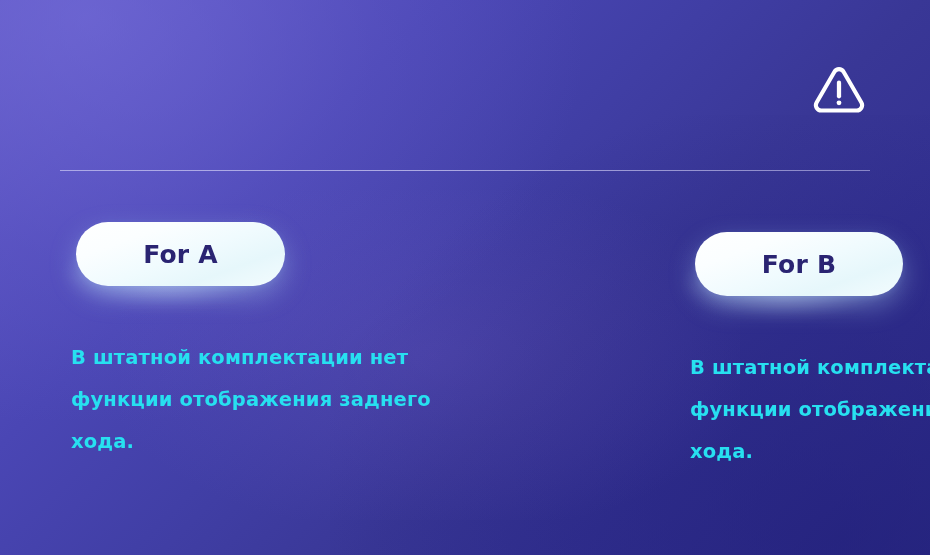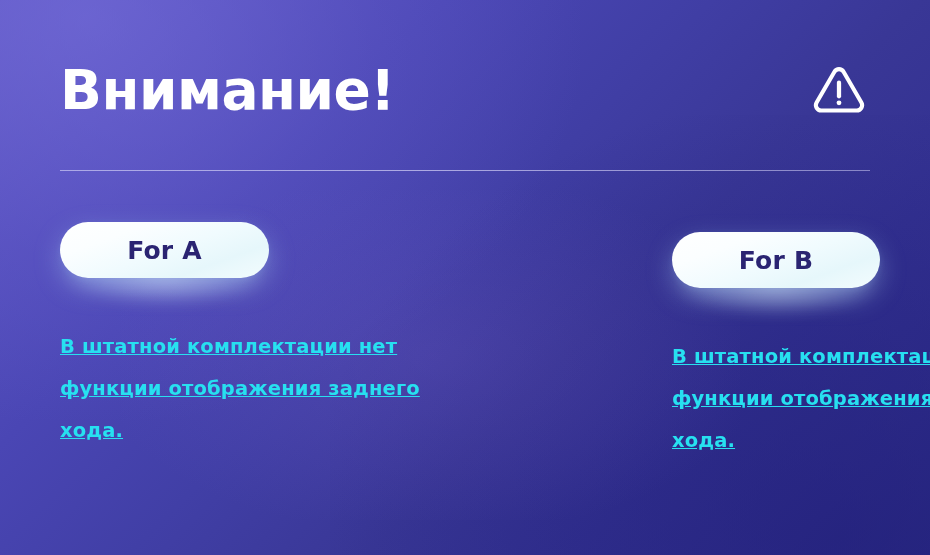--- a/index.html
+++ b/index.html
@@ -150,24 +150,24 @@
     background: radial-gradient(ellipse at 50% 45%,
         rgba(232,245,255,0.55) 0%,
         rgba(210,232,252,0.26) 45%,
         rgba(190,218,248,0.0) 76%);
     filter: blur(7px);
     pointer-events: none;
   }
 
   .pill {
     position: absolute;
-    left: 0;
+    left: 16px;
     top: 0;
     width: 100%;
-    height: 56px;
+    height: 64px;
     border: none;
     border-radius: 34px;
     background: linear-gradient(160deg,
         #ffffff 0%,
         #fbfeff 26%,
         #f0fbfe 52%,
         #e6f7fb 74%,
         #f3fcfe 100%);
     color: #2a2472;
     font-size: 25px;
@@ -177,44 +177,42 @@
     display: flex;
     align-items: center;
     justify-content: center;
     box-shadow: 0 10px 26px rgba(180,215,248,0.38),
                 0 2px 6px rgba(120,150,220,0.18);
     cursor: pointer;
     padding: 0;
   }
 
   .desc {
-    margin: 0;
+    margin: 11px;
     padding-top: 38px;
     width: 385px;
     color: #27e0f0;
     font-size: 19.5px;
     line-height: 42px;
     font-weight: 700;
     letter-spacing: 0.15px;
     font-family: "DejaVu Sans", "Liberation Sans", sans-serif;
-    text-decoration: underline;
   }
 </style>
 </head>
 <body>
 
 <div id="slide">
 
   <div class="bg-base"></div>
   <div class="bg-glow-tl"></div>
   <div class="bg-glow-br"></div>
   <div class="bg-haze"></div>
 
   <div class="header">
-    <h1 class="title">Внимание!</h1>
 
     <span class="warn-icon">
       <svg viewBox="0 0 64 64" xmlns="http://www.w3.org/2000/svg" aria-hidden="true">
         <path d="M32 11.5c-1.9 0-3.7 1.0-4.7 2.7L8.9 46.0c-1.0 1.7-1.0 3.8 0 5.5 1.0 1.7 2.8 2.7 4.7 2.7h36.8c1.9 0 3.7-1.0 4.7-2.7 1.0-1.7 1.0-3.8 0-5.5L36.7 14.2c-1.0-1.7-2.8-2.7-4.7-2.7z" fill="none" stroke="#ffffff" stroke-width="4.2" stroke-linejoin="round"></path>
         <path d="M32 25.5 L32 39.5" fill="none" stroke="#ffffff" stroke-width="4.4" stroke-linecap="round"></path>
         <circle cx="32" cy="46.3" r="2.5" fill="#ffffff"></circle>
       </svg>
     </span>
   </div>
 

